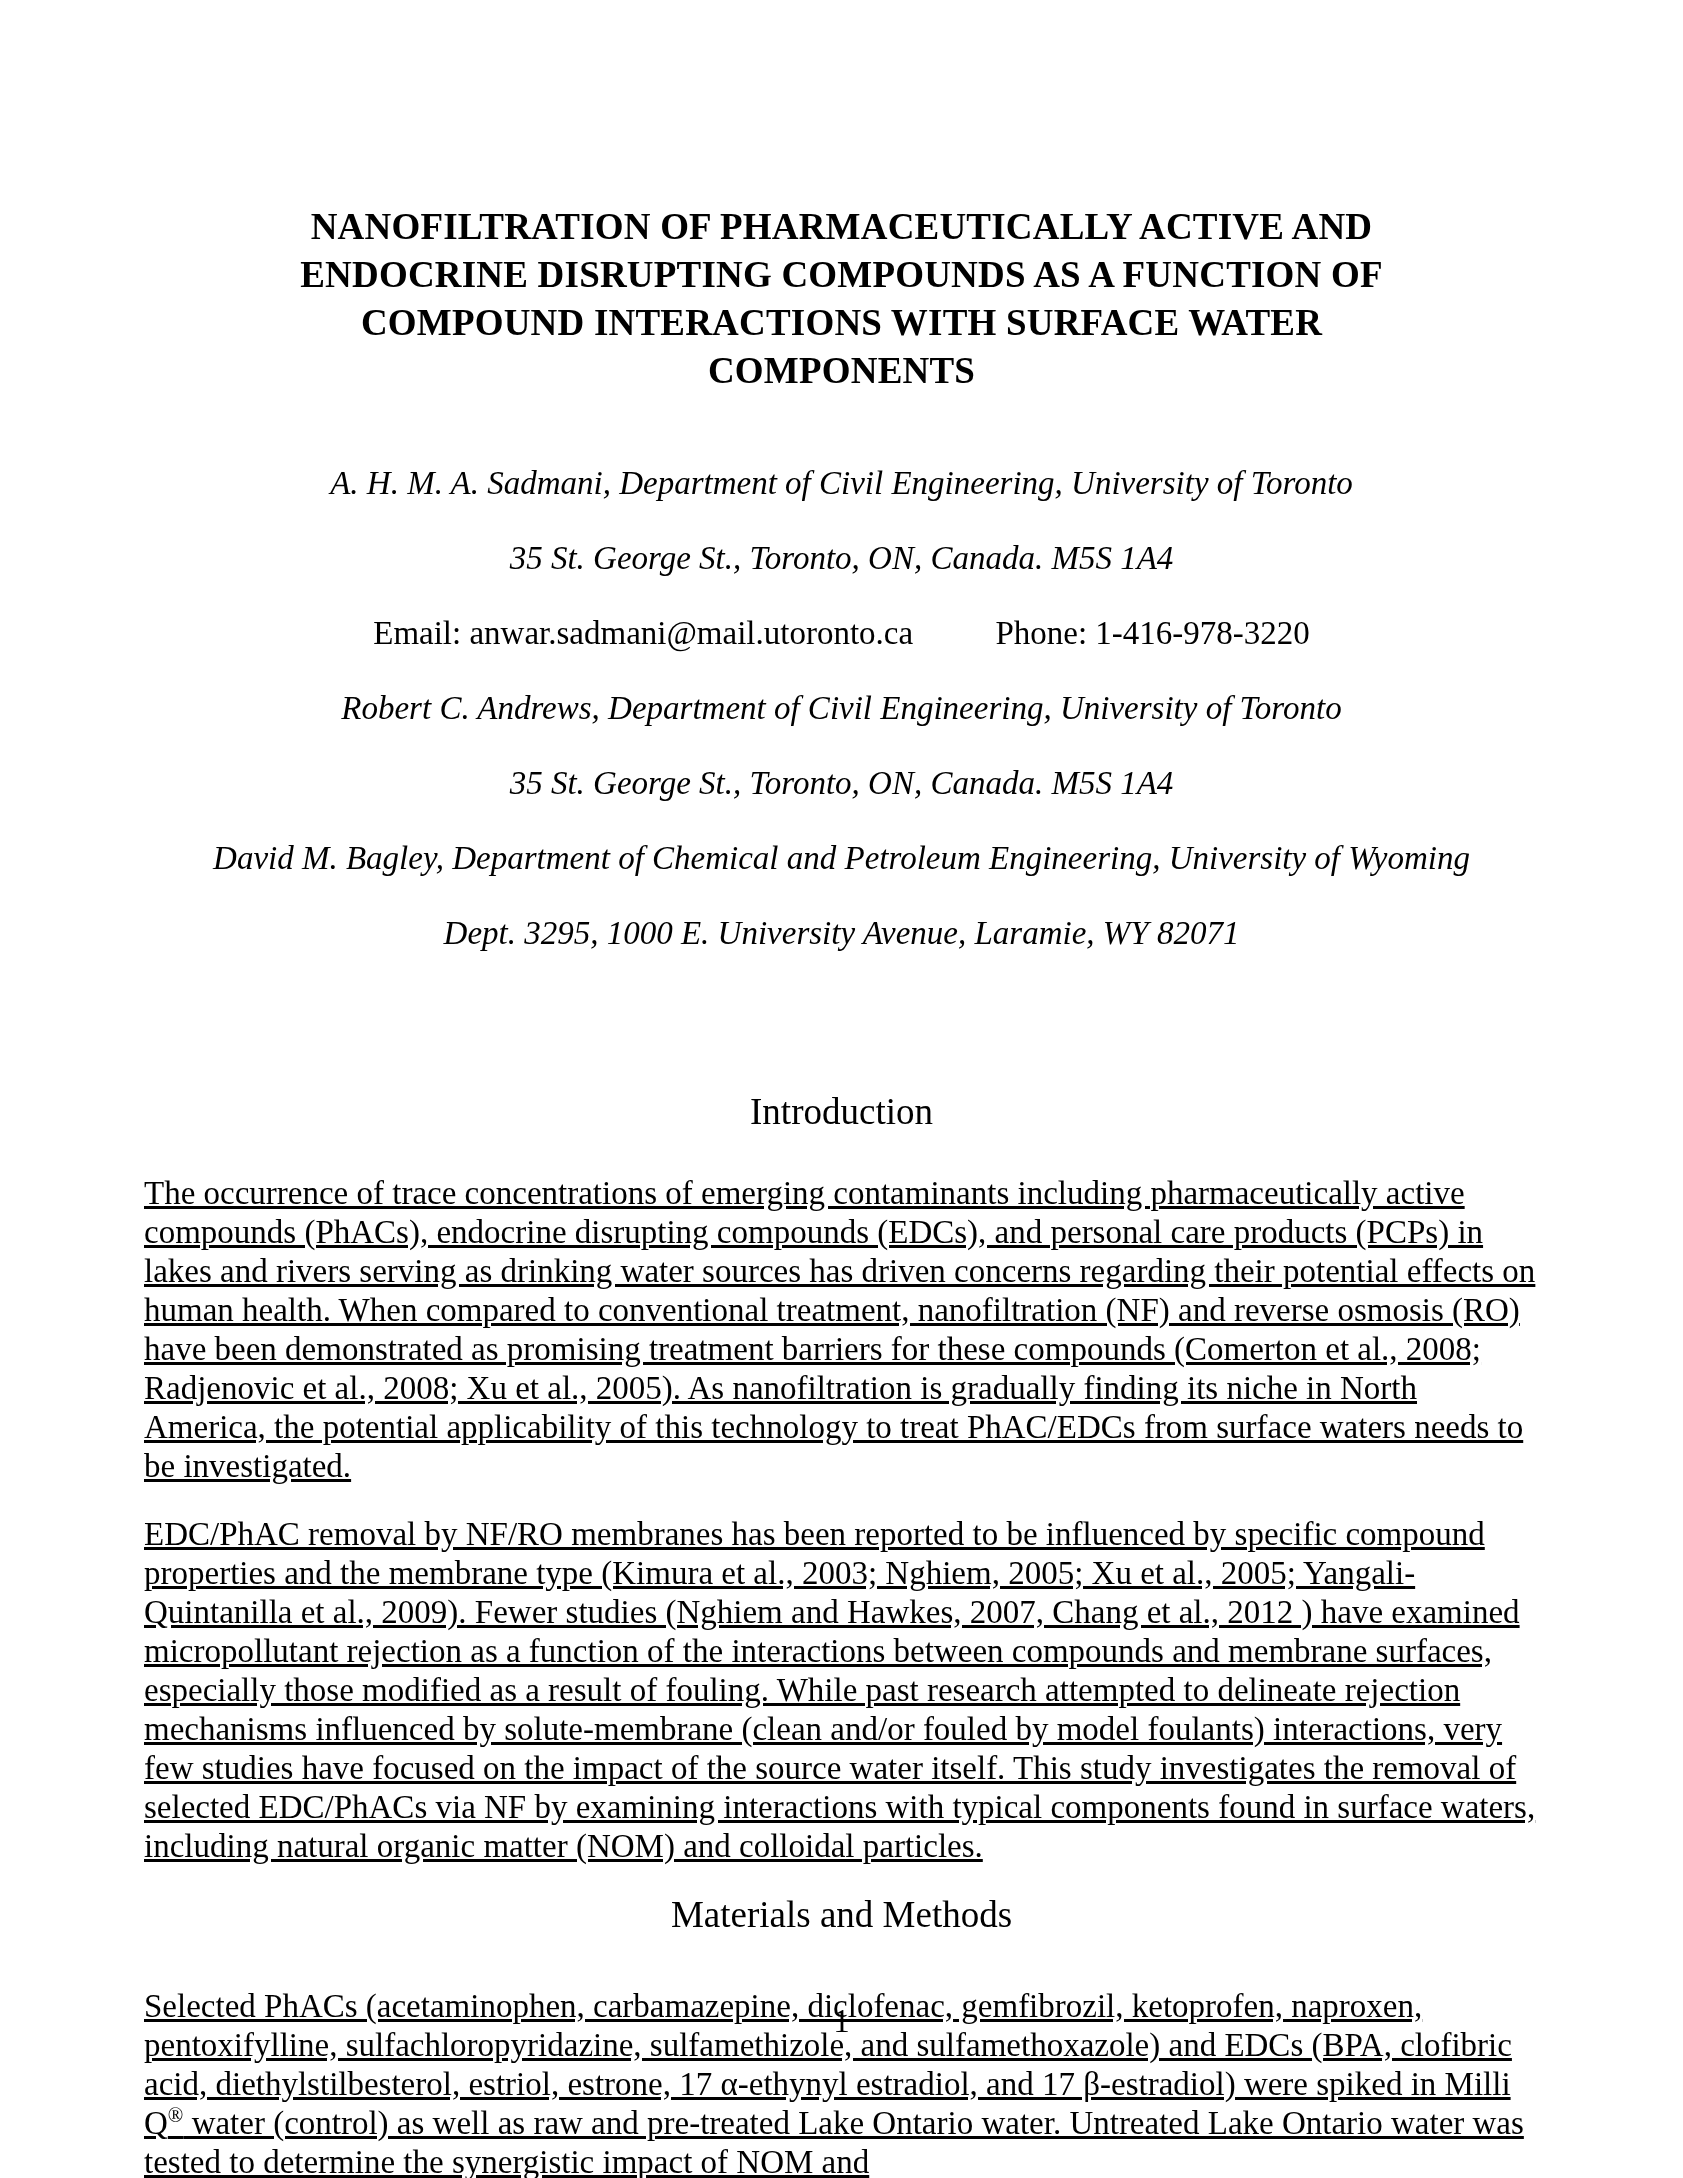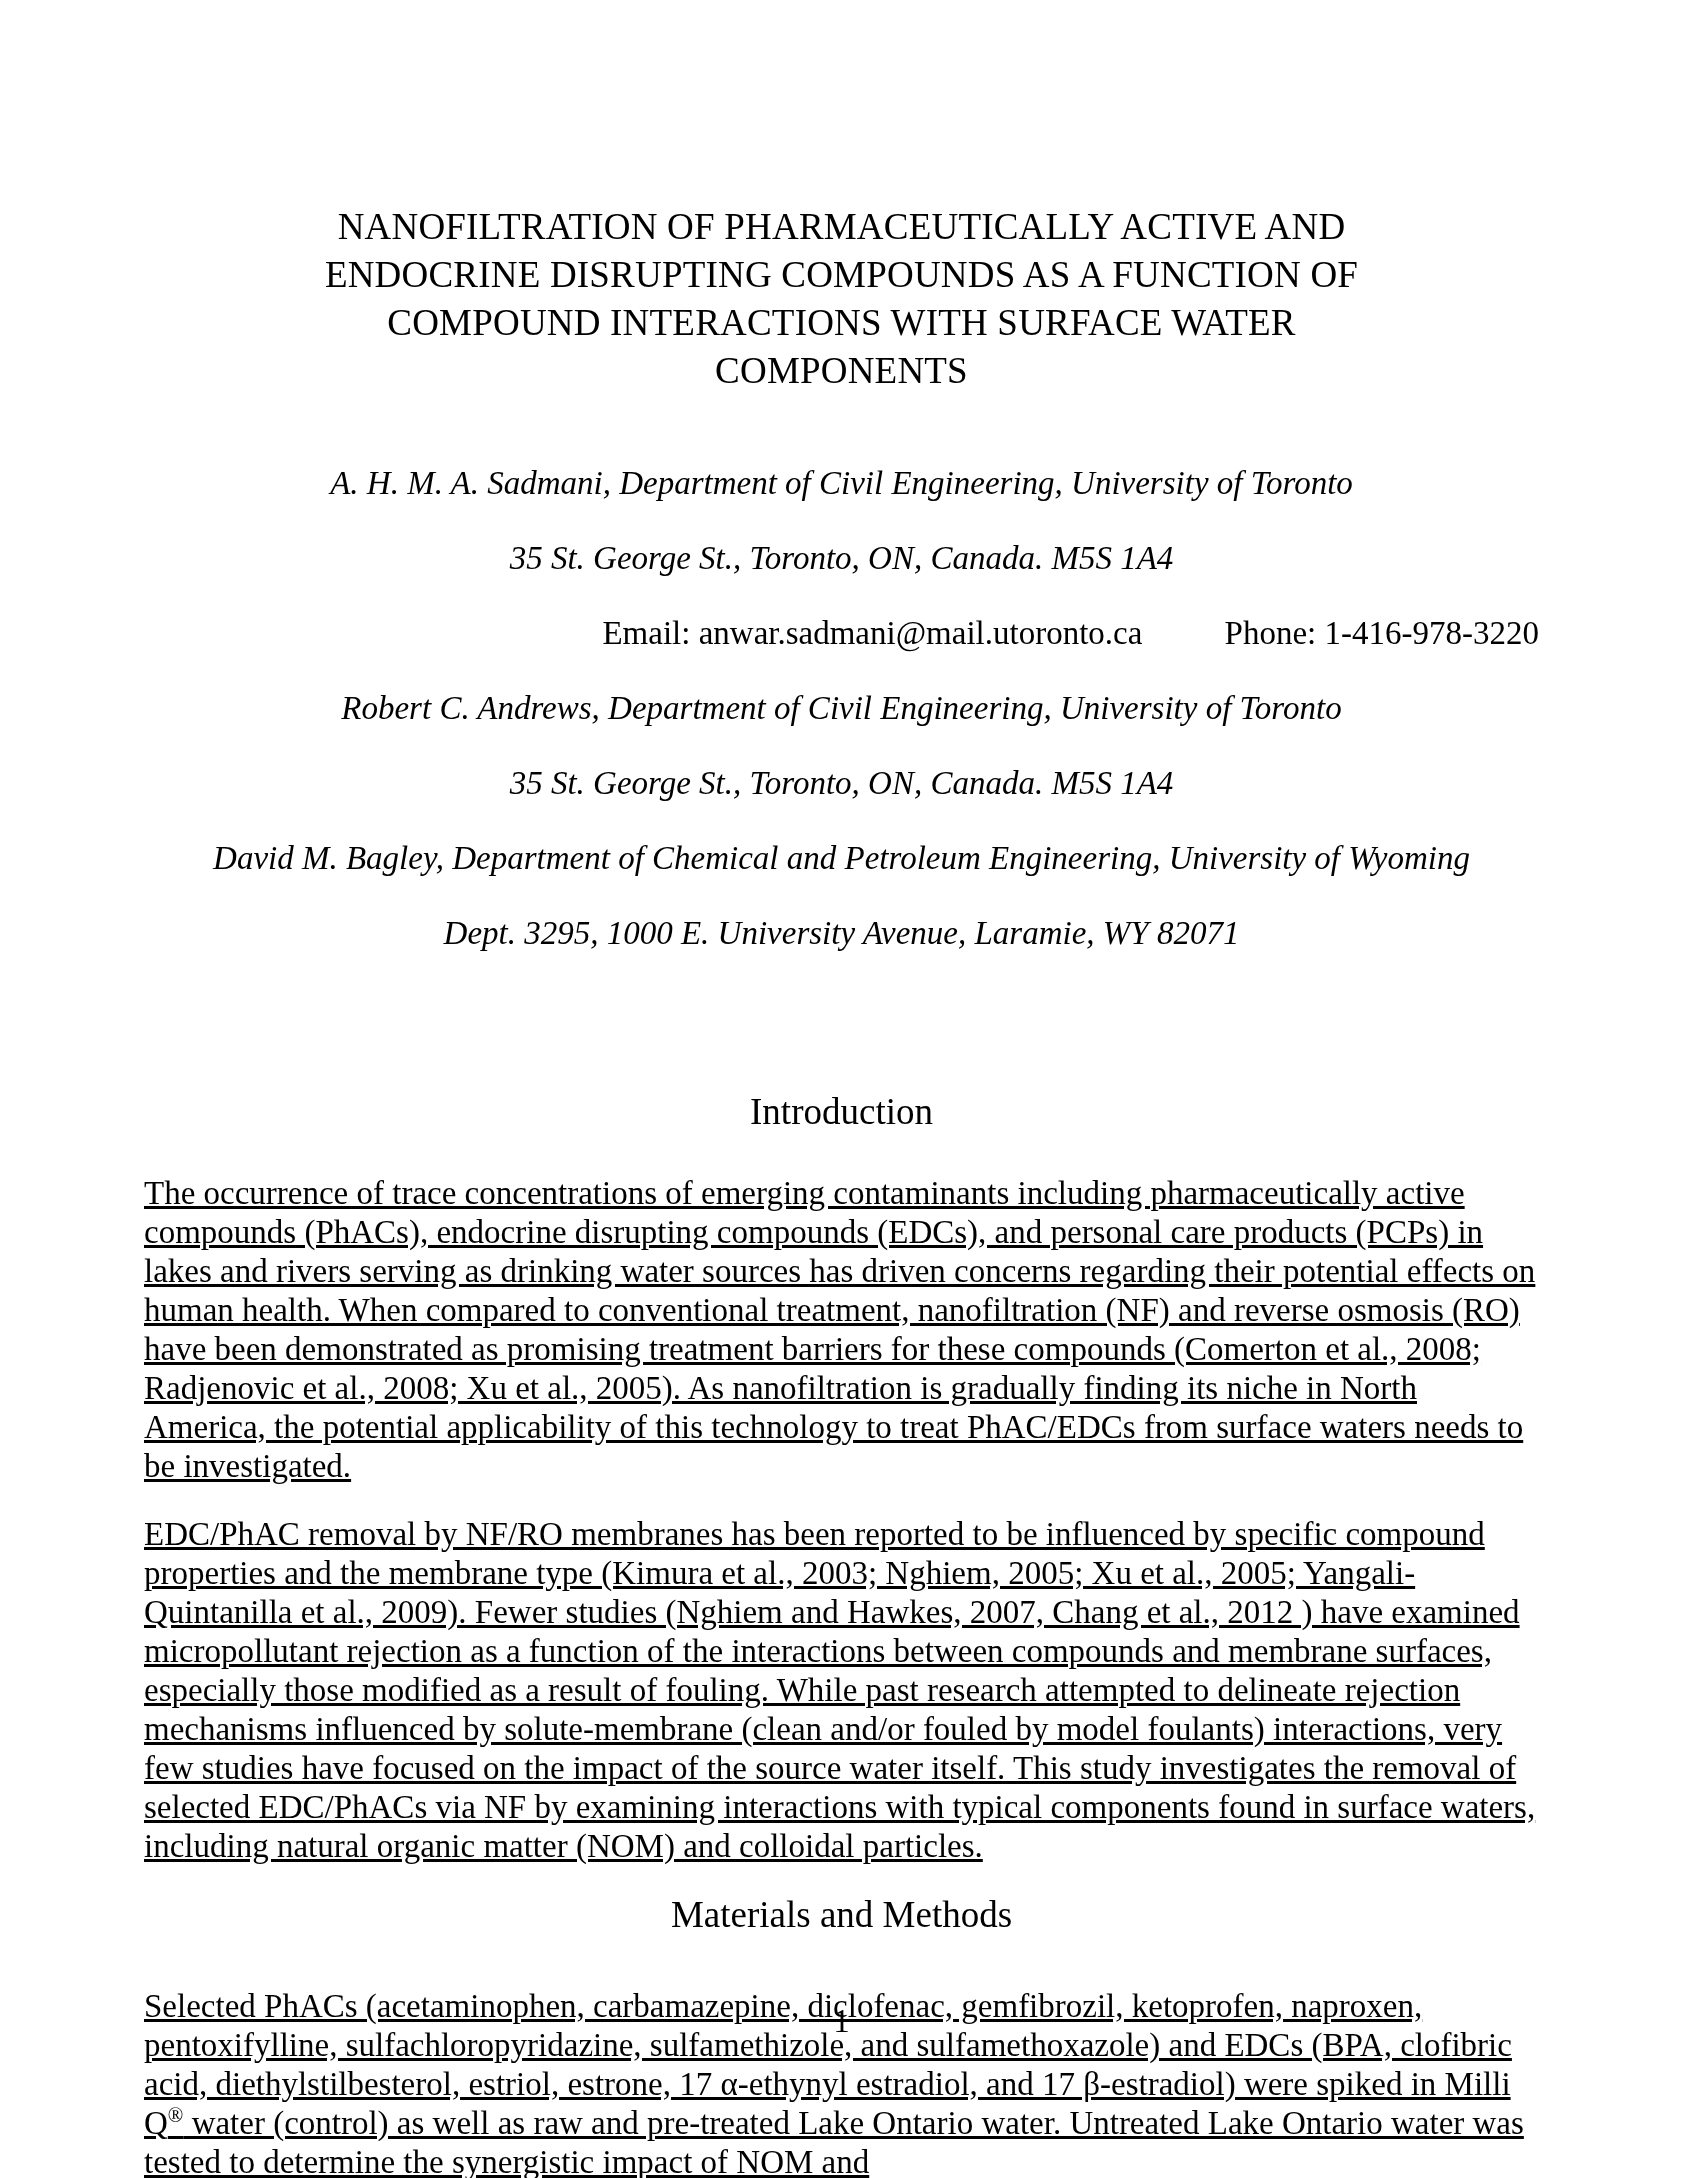--- a/index.html
+++ b/index.html
@@ -18,34 +18,34 @@
     font-family: "Liberation Serif", "DejaVu Serif", serif;
     box-sizing: border-box;
     padding: 0 144px;
     overflow: hidden;
   }
   .title {
     margin: 0;
     padding-top: 203px;
     font-size: 37px;
     line-height: 48px;
-    font-weight: normal;
+    font-weight: bold;
     text-align: center;
     letter-spacing: 0.2px;
   }
   .title .tline { display: block; }
   .authors {
     margin-top: 69px;
     font-size: 33px;
     line-height: 39px;
     text-align: center;
     font-style: italic;
   }
   .authors .a-line { display: block; margin-top: 36px; }
-  .authors .contact { font-style: normal; text-align: right; }
+  .authors .contact { font-style: normal; }
   .contact .phone { margin-left: 74px; }
   .section-heading {
     margin: 0;
     font-size: 37px;
     line-height: 44px;
     font-weight: normal;
     text-align: center;
   }
   .heading-intro { margin-top: 137px; }
   .heading-materials { margin-top: 27px; }

